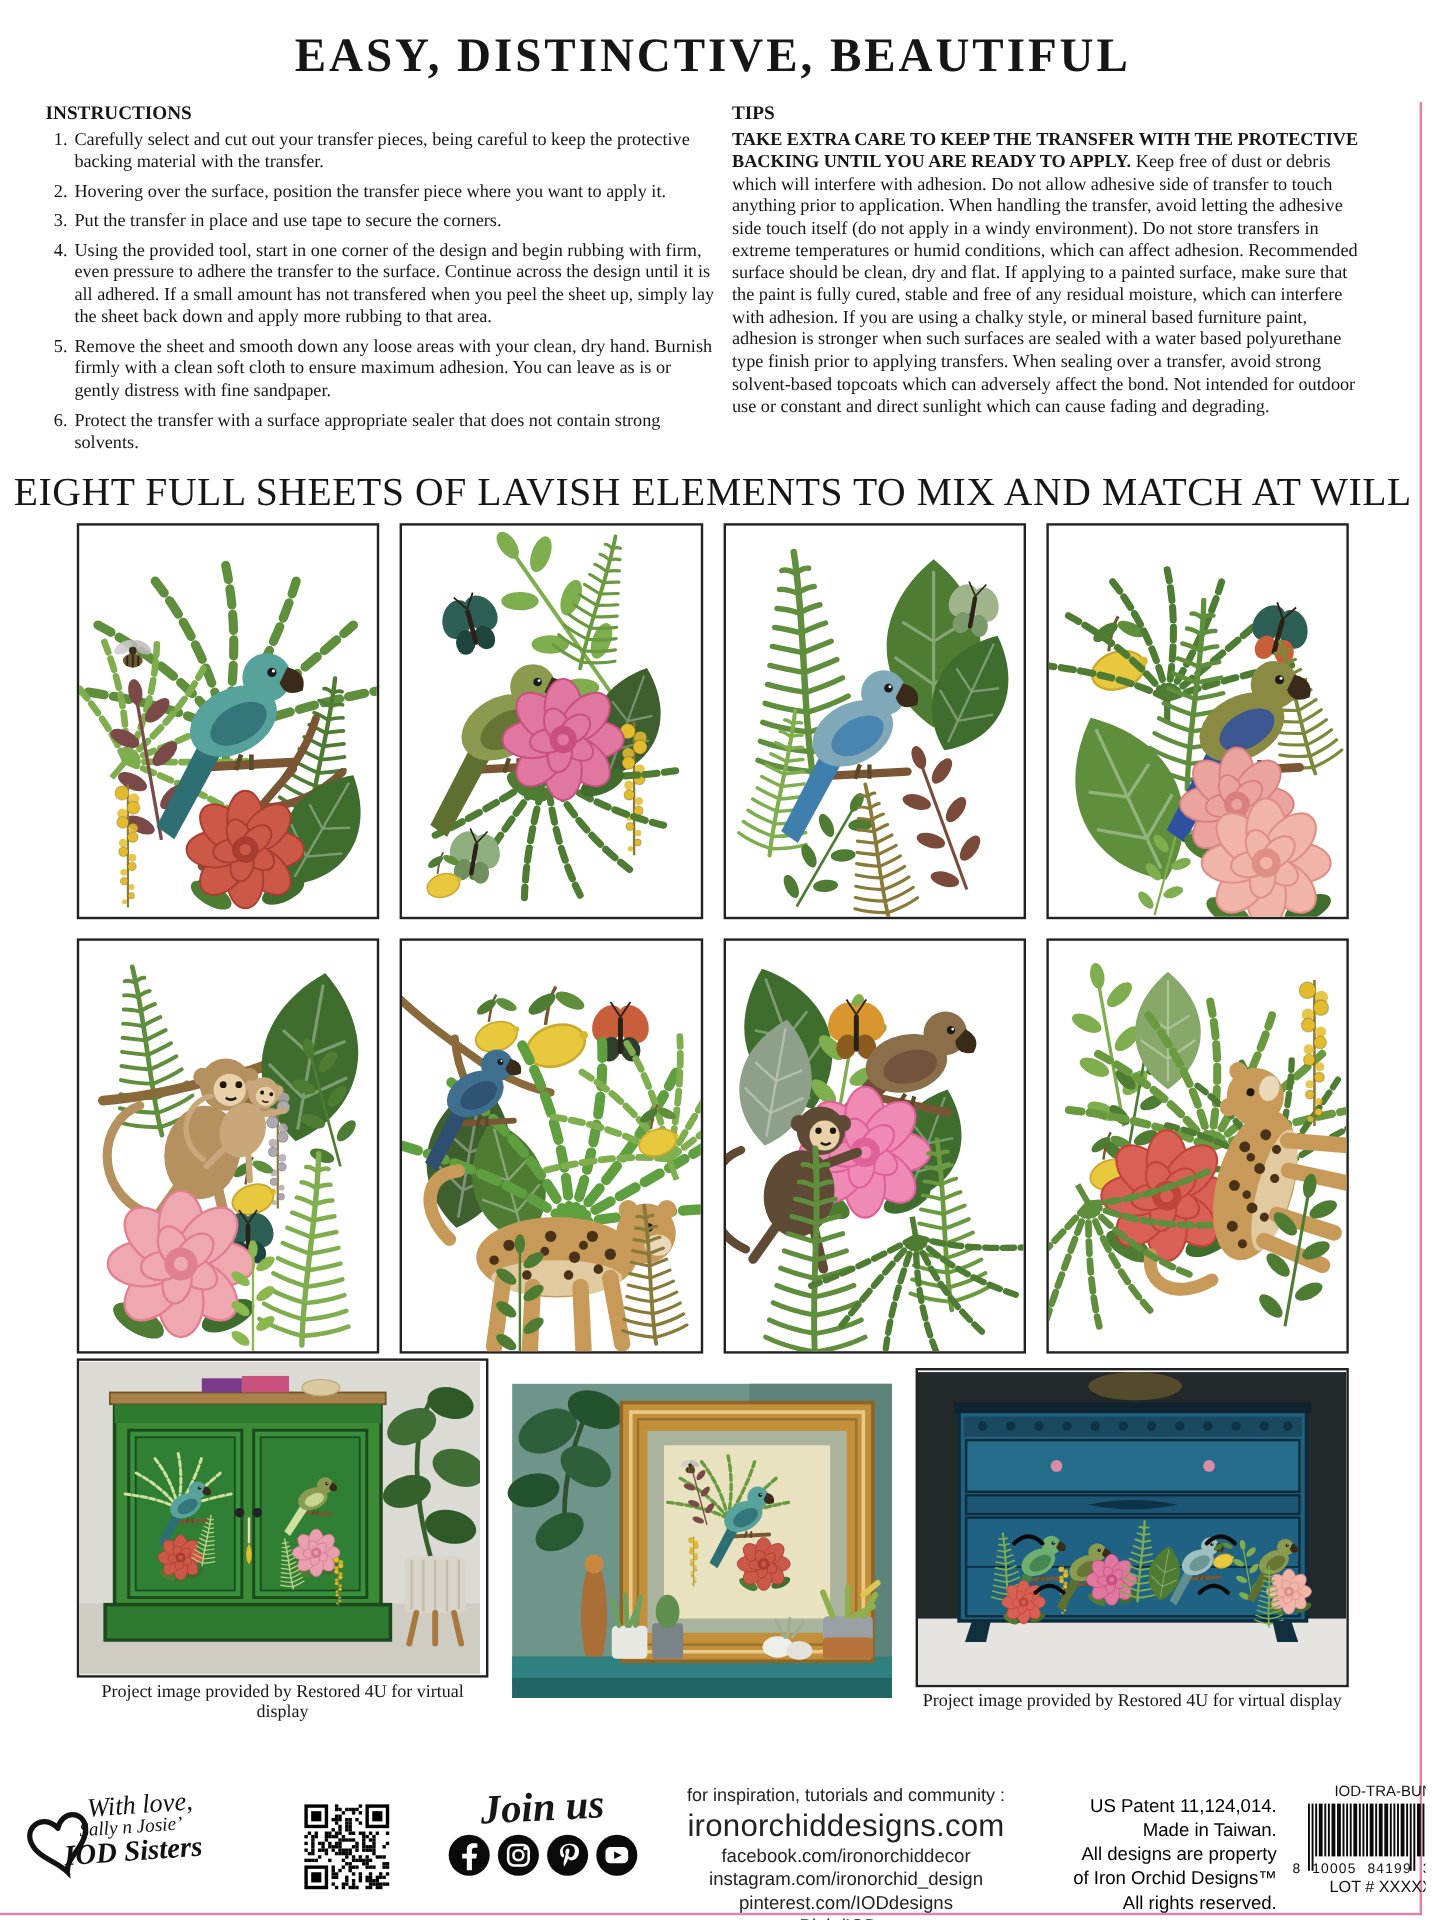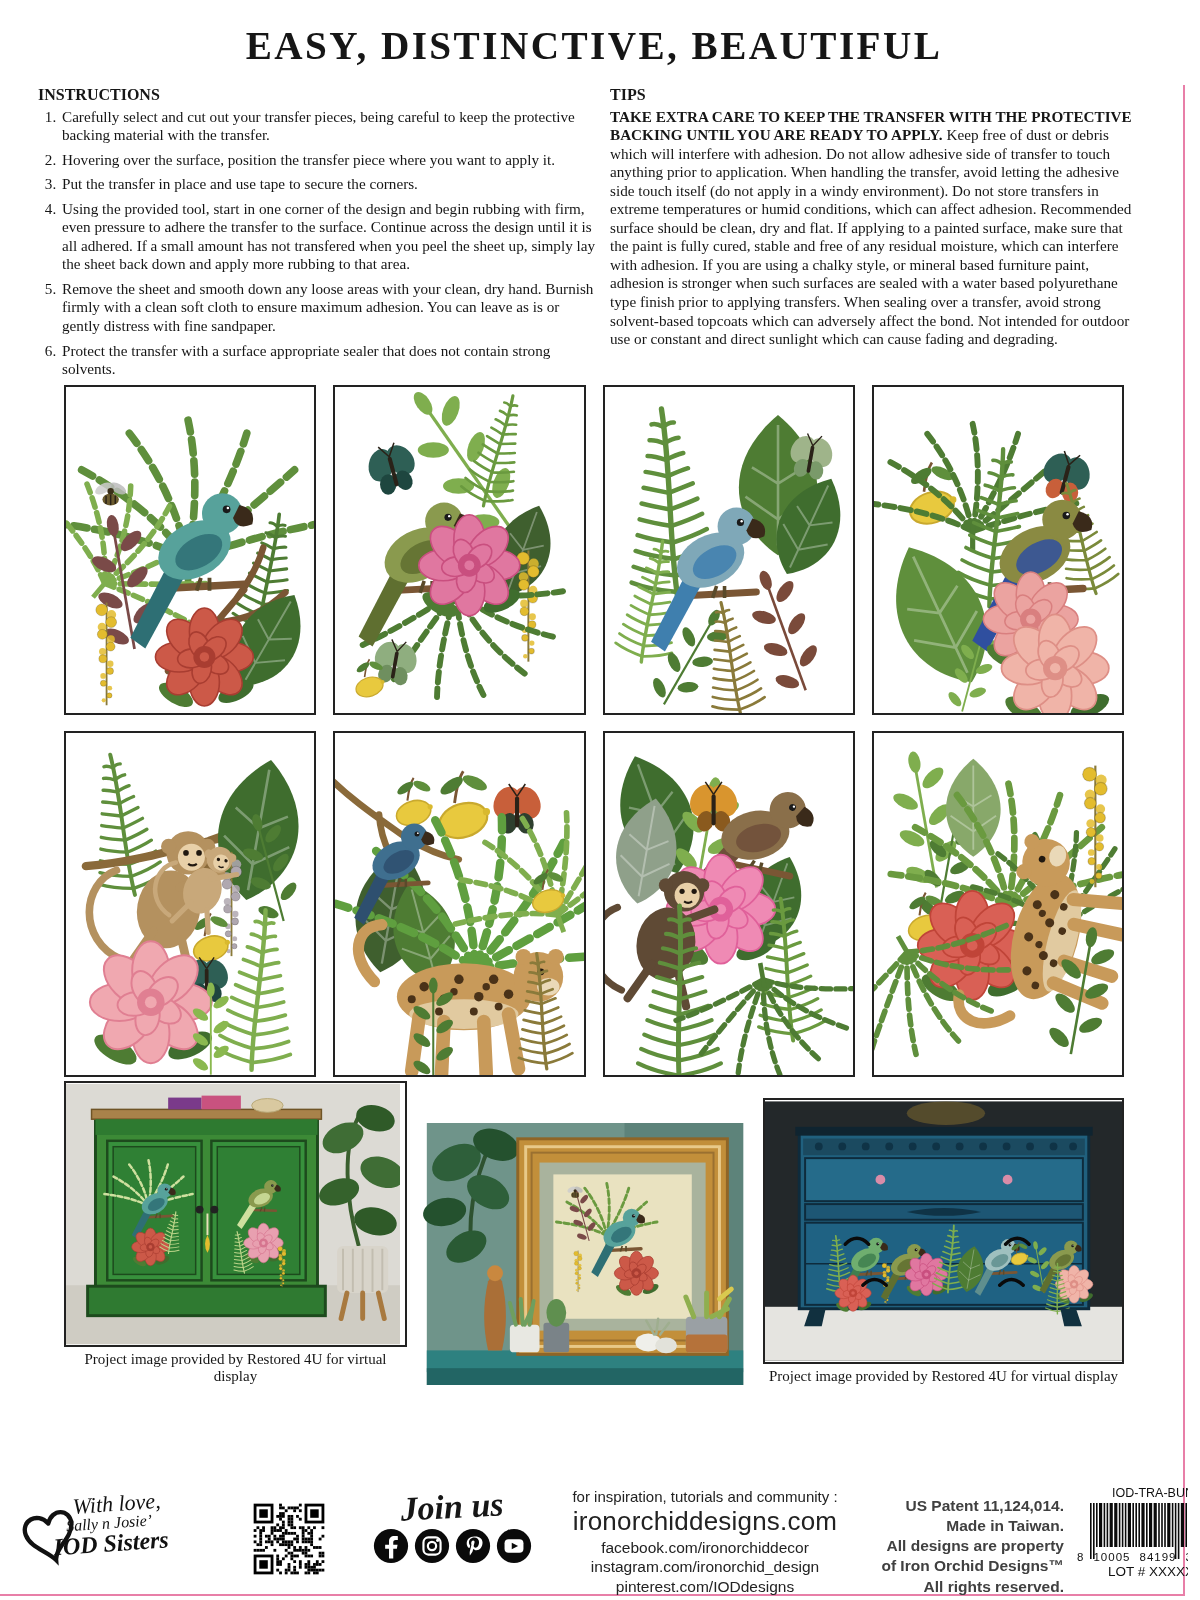--- a/index.html
+++ b/index.html
@@ -20,21 +20,21 @@
   .banner{text-align:center;font-size:33px;letter-spacing:.5px;margin:8px 0 6px 0;
           transform:scaleX(1.0);white-space:nowrap;}
   .banner2{font-size:32px;}
 
   .sheet-grid{display:grid;grid-template-columns:repeat(4,1fr);gap:17px;margin:0 64px;}
   .panel{border:2px solid #222;background:#fff;height:326px;}
   .grid2 .panel{height:342px;}
   .panel svg{width:100%;height:100%;display:block;}
   .grid-gap{height:16px;}
 
-  .photo-row{display:flex;gap:13px;margin:4px 64px 0 64px;align-items:flex-end;}
+  .photo-row{display:flex;gap:13px;margin:4px 64px 0 64px;align-items:center;}
   .photo-frame{border:2px solid #222;}
   .photo-frame svg,.photo-plain svg{display:block;}
   .caption{text-align:center;font-size:15px;margin-top:4px;}
 
   .footer{position:absolute;left:0;right:0;top:1486px;height:112px;
           font-family:"Liberation Sans","DejaVu Sans",sans-serif;}
   .sig{position:absolute;left:22px;top:4px;width:215px;transform:rotate(-4deg);
        font-family:"Liberation Serif",serif;font-style:italic;color:#111;}
   .sig .l1{font-size:22px;margin-left:52px;}
   .sig .l2{font-size:16px;margin-left:44px;margin-top:-3px;}
@@ -44,21 +44,21 @@
   .joinus{position:absolute;left:352px;top:2px;width:200px;text-align:center;}
   .joinus .script{font-family:"Liberation Serif",serif;font-style:italic;font-weight:bold;
                   font-size:34px;transform:rotate(-3deg);}
   .social{display:flex;gap:5px;justify-content:center;margin-top:2px;}
   .social .ic{width:36px;height:36px;}
   .links{position:absolute;left:560px;top:2px;width:290px;text-align:center;color:#222;}
   .links .l0{font-size:15px;margin-bottom:1px;}
   .links .dom{font-size:26px;letter-spacing:.2px;margin-bottom:1px;}
   .links .ln{font-size:15.5px;line-height:1.25;}
   .legal{position:absolute;left:842px;top:10px;width:222px;text-align:right;font-size:15.5px;
-         line-height:1.3;color:#404040;font-weight:bold;}
+         line-height:1.3;color:#000000;}
   .barcode{position:absolute;left:1076px;top:0px;width:118px;text-align:right;color:#111;}
   .barcode .sku{font-size:12.5px;margin-bottom:1px;}
   .barcode .digits{font-size:11.5px;letter-spacing:1px;margin-top:-14px;display:flex;justify-content:space-between;padding:0 1px;}
   .barcode .lot{font-size:13.5px;margin-top:1px;}
 </style>
 </head>
 <body>
 
 <div class="page">
   <div class="pink-right"></div>
@@ -77,20 +77,21 @@
         <li>Remove the sheet and smooth down any loose areas with your clean, dry hand. Burnish firmly with a clean soft cloth to ensure maximum adhesion. You can leave as is or gently distress with fine sandpaper.</li>
         <li>Protect the transfer with a surface appropriate sealer that does not contain strong solvents.</li>
       </ol>
     </div>
     <div class="col-right">
       <div class="col-head">TIPS</div>
       <div><span class="tips-lead">TAKE EXTRA CARE TO KEEP THE TRANSFER WITH THE PROTECTIVE BACKING UNTIL YOU ARE READY TO APPLY.</span><span> Keep free of dust or debris which will interfere with adhesion. Do not allow adhesive side of transfer to touch anything prior to application. When handling the transfer, avoid letting the adhesive side touch itself (do not apply in a windy environment). Do not store transfers in extreme temperatures or humid conditions, which can affect adhesion. Recommended surface should be clean, dry and flat. If applying to a painted surface, make sure that the paint is fully cured, stable and free of any residual moisture, which can interfere with adhesion. If you are using a chalky style, or mineral based furniture paint, adhesion is stronger when such surfaces are sealed with a water based polyurethane type finish prior to applying transfers. When sealing over a transfer, avoid strong solvent-based topcoats which can adversely affect the bond. Not intended for outdoor use or constant and direct sunlight which can cause fading and degrading.</span></div>
     </div>
   </div>
 
+  <div class="banner">EIGHT FULL SHEETS OF LAVISH ELEMENTS TO MIX AND MATCH AT WILL</div>
 
   <div class="sheet-grid grid1">
     <div class="panel">
         <svg viewBox="0 0 240 320">
           <g transform="translate(118,92) rotate(0) scale(2.2) translate(-50,-50)" style="--a: #5f8f3c;">
             <use href="#palm" width="100" height="100"></use>
           </g>
           <g transform="translate(72,150) rotate(40) scale(1.6) translate(-50,-50)" style="--a: #7fae4e;">
             <use href="#palm" width="100" height="100"></use>
           </g>

